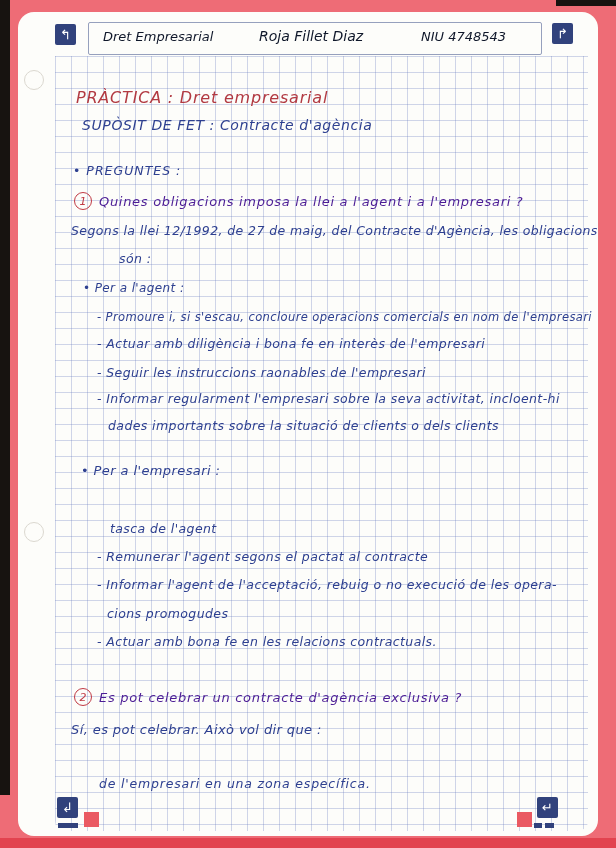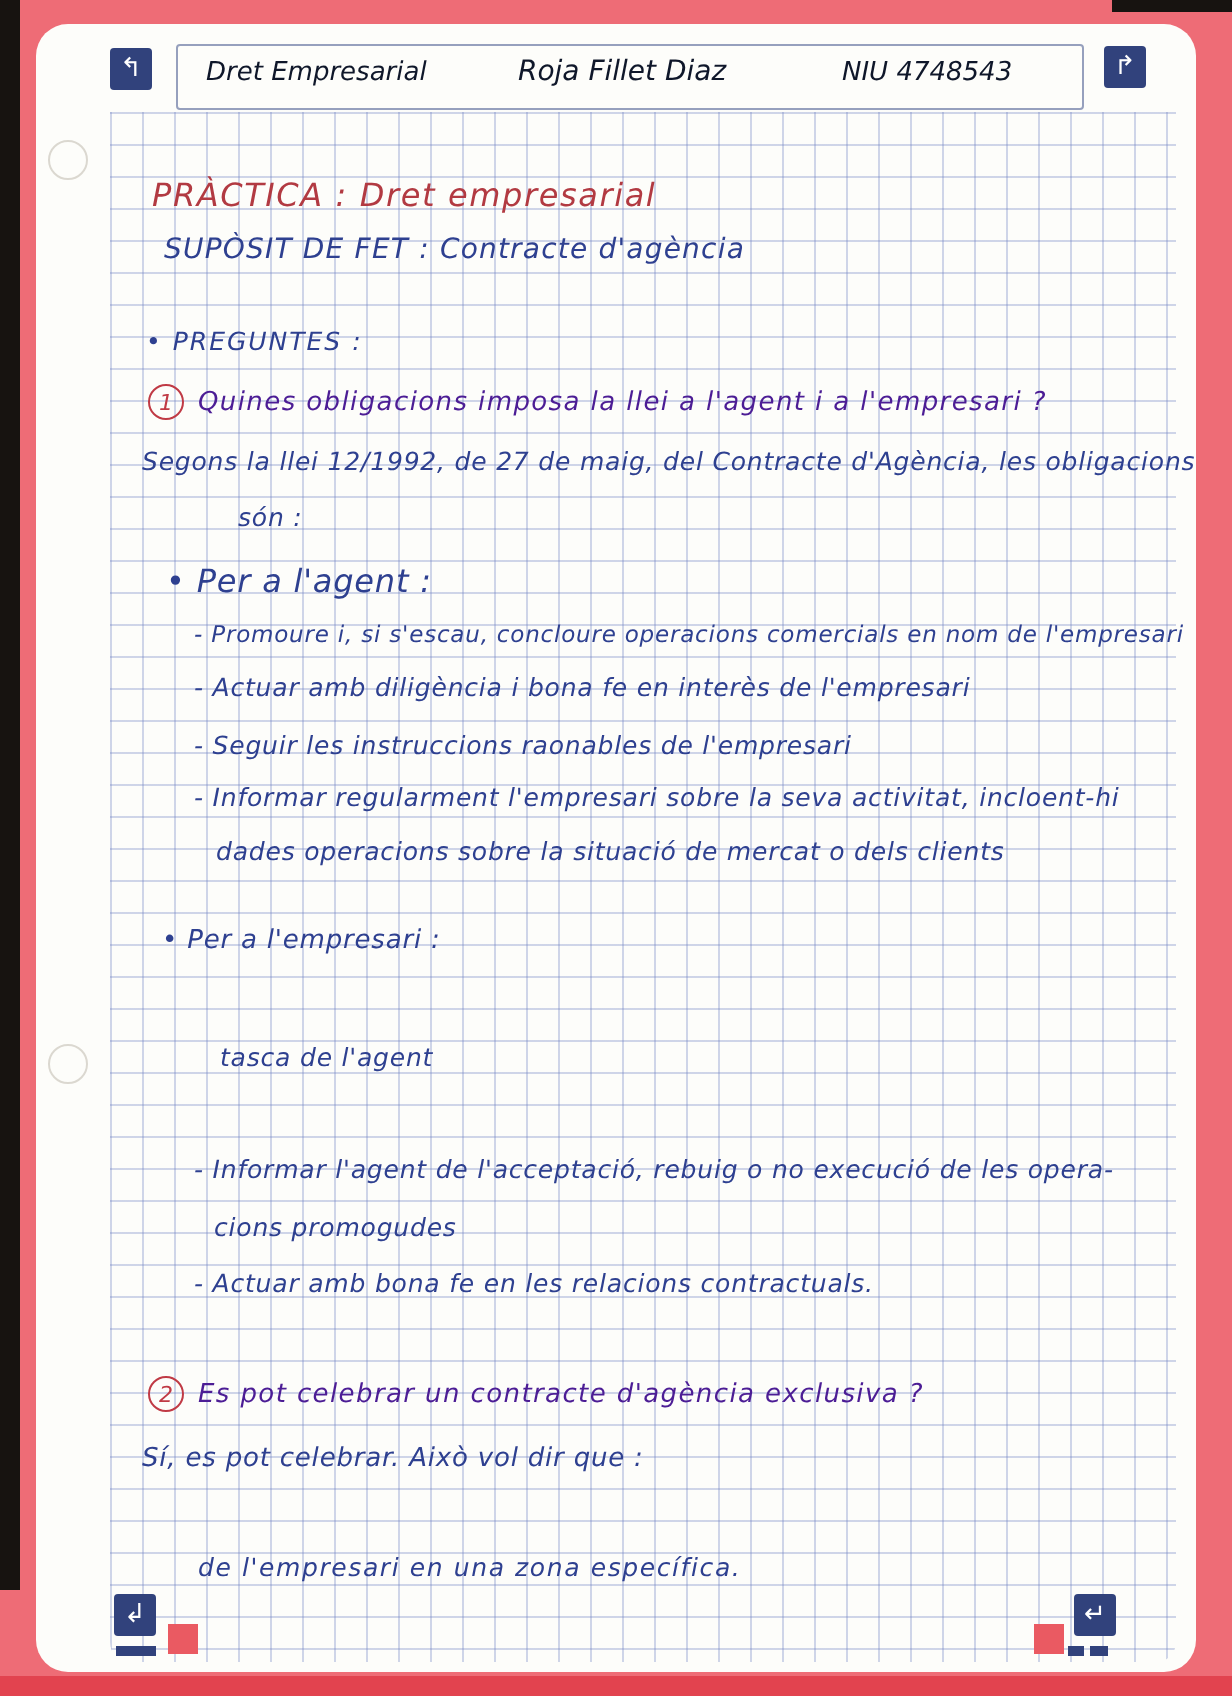--- a/index.html
+++ b/index.html
@@ -63,29 +63,30 @@
   <div class="hw" style="left:73px;top:163px;letter-spacing:1px;">• PREGUNTES :</div>
 
   <div class="qrow" style="left:74px;top:192px;">
     <span class="qnum">1</span>
     <span class="qtext">Quines obligacions imposa la llei a l'agent i a l'empresari ?</span>
   </div>
 
   <div class="hw" style="left:71px;top:223px;text-align:center;">Segons la llei 12/1992, de 27 de maig, del Contracte d'Agència, les obligacions</div>
   <div class="hw" style="left:71px;top:251px;padding-left:48px;">són :</div>
 
-  <div class="hw" style="left:83px;top:281px;font-size:16px;">• Per a l'agent :</div>
+  <div class="hw" style="left:83px;top:281px;font-size:12px;">• Per a l'agent :</div>
   <div class="hw" style="left:97px;top:310px;font-size:11.5px;">- Promoure i, si s'escau, concloure operacions comercials en nom de l'empresari</div>
   <div class="hw" style="left:97px;top:336px;">- Actuar amb diligència i bona fe en interès de l'empresari</div>
   <div class="hw" style="left:97px;top:365px;">- Seguir les instruccions raonables de l'empresari</div>
   <div class="hw" style="left:97px;top:391px;">- Informar regularment l'empresari sobre la seva activitat, incloent-hi</div>
-  <div class="hw" style="left:108px;top:418px;">dades operacions sobre la situació de mercat o dels clients</div>
+  <div class="hw" style="left:108px;top:418px;">dades importants sobre la situació de clients o dels clients</div>
 
   <div class="hw" style="left:81px;top:463px;font-size:13px;">• Per a l'empresari :</div>
   <div class="hw" style="left:110px;top:521px;">tasca de l'agent</div>
+  <div class="hw" style="left:97px;top:549px;">- Remunerar l'agent segons el pactat al contracte</div>
   <div class="hw" style="left:97px;top:577px;">- Informar l'agent de l'acceptació, rebuig o no execució de les opera-</div>
   <div class="hw" style="left:107px;top:606px;">cions promogudes</div>
   <div class="hw" style="left:97px;top:634px;">- Actuar amb bona fe en les relacions contractuals.</div>
 
   <div class="qrow" style="left:74px;top:688px;">
     <span class="qnum">2</span>
     <span class="qtext">Es pot celebrar un contracte d'agència exclusiva ?</span>
   </div>
   <div class="hw" style="left:71px;top:722px;font-size:13px;">Sí, es pot celebrar. Això vol dir que :</div>
   <div class="hw" style="left:99px;top:776px;letter-spacing:0.8px;">de l'empresari en una zona específica.</div>

